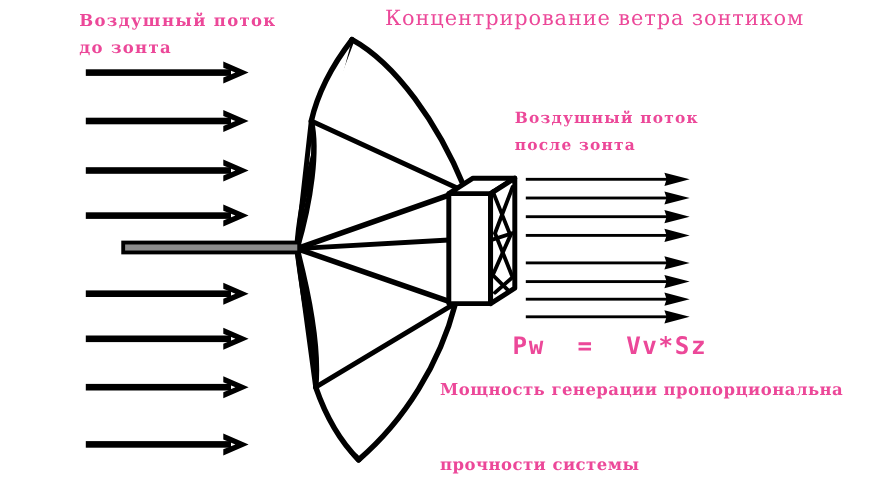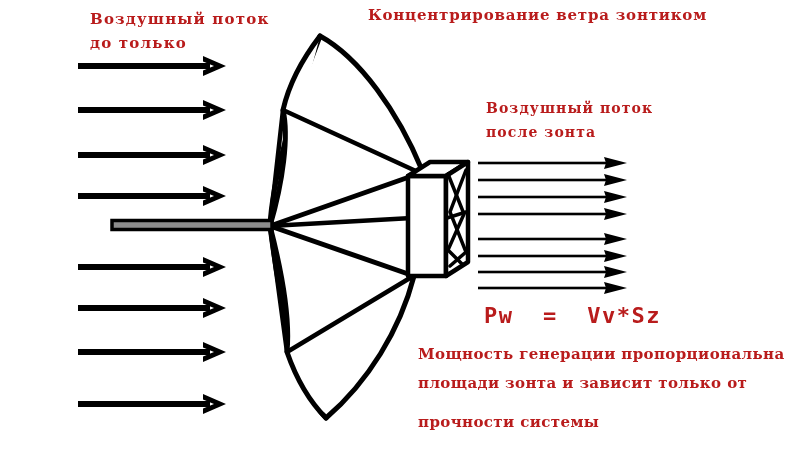--- a/index.html
+++ b/index.html
@@ -18,30 +18,29 @@
   #diagram-svg {
     position: absolute;
     left: 0;
     top: 0;
     width: 800px;
     height: 450px;
   }
   .txt {
     position: absolute;
     white-space: pre;
-    color: #b91c1c;
+    color: #ec4899;
     letter-spacing: 0.5px;
-    margin-left: 18px;
   }
   #title-text {
     left: 350px;
     top: 6px;
     font-family: "DejaVu Serif", serif;
-    font-size: 15px;
-    font-weight: 700;
+    font-size: 19px;
+    font-weight: 400;
     letter-spacing: 0.8px;
   }
   #label-before-line1 {
     left: 72px;
     top: 10px;
     font-family: "DejaVu Serif", serif;
     font-size: 15px;
     font-weight: 700;
     letter-spacing: 1.2px;
   }
@@ -211,24 +210,23 @@
         <rect x="478" y="286.7" width="132" height="2.6"></rect>
         <path d="M604 282 L627 288 L604 294 L606 288 Z"></path>
       </g>
     </g>
 
   </svg>
 
   <div class="txt" id="title-text">Концентрирование ветра зонтиком</div>
 
   <div class="txt" id="label-before-line1">Воздушный поток</div>
-  <div class="txt" id="label-before-line2">до только</div>
+  <div class="txt" id="label-before-line2">до зонта</div>
 
   <div class="txt" id="label-after-line1">Воздушный поток</div>
   <div class="txt" id="label-after-line2">после зонта</div>
 
   <div class="txt" id="formula-text">Pw  =  Vv*Sz</div>
 
   <div class="txt caption-line" id="caption-line1">Мощность генерации пропорциональна</div>
-  <div class="txt caption-line" id="caption-line2">площади зонта и зависит только от</div>
   <div class="txt caption-line" id="caption-line3">прочности системы</div>
 
 </div>
 
 </body></html>

